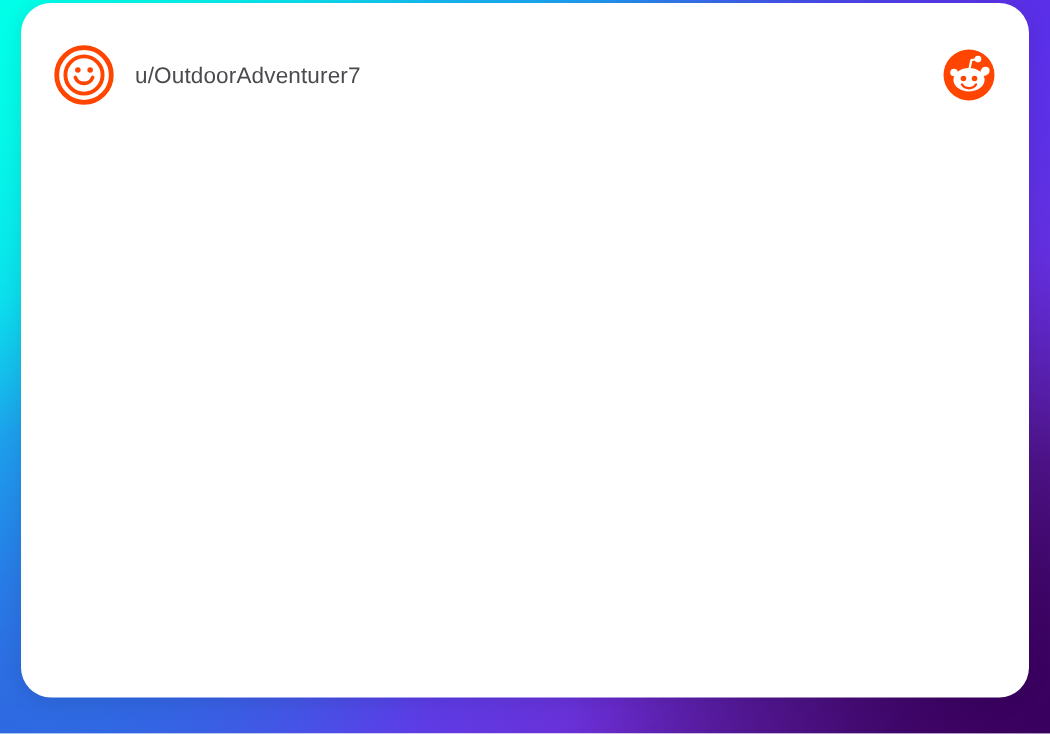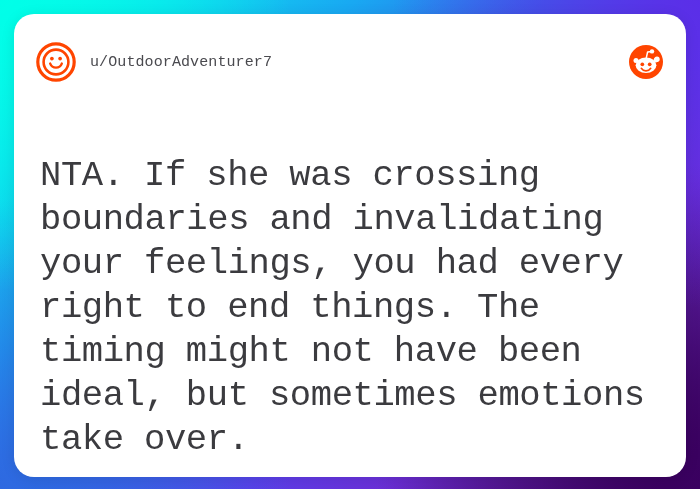--- a/index.html
+++ b/index.html
@@ -41,29 +41,28 @@
       radial-gradient(circle at 100% 0%, rgba(91,45,232,0.95) 0%, rgba(91,45,232,0) 36%),
       radial-gradient(circle at 0% 100%, rgba(46,104,224,0.95) 0%, rgba(46,104,224,0) 34%),
       radial-gradient(circle at 100% 100%, rgba(58,0,96,1) 0%, rgba(58,0,96,0) 38%);
     pointer-events: none;
   }
 
   
   #card {
     position: absolute;
     left: 14px;
-    top: 14px;
+    top: 2px;
     width: 672px;
     height: 463px;
     box-sizing: border-box;
     background: #ffffff;
     border-radius: 20px;
     box-shadow: 0 2px 14px rgba(0,0,0,0.10);
     overflow: hidden;
-    font-family: Liberation Mono, monospace;
   }
 
   
   #header {
     position: absolute;
     left: 0;
     top: 0;
     right: 0;
     height: 96px;
     display: flex;
@@ -135,16 +134,15 @@
         <circle cx="28.0" cy="16.1" r="2.4" fill="#FFFFFF"></circle>
         <circle cx="24.0" cy="7.4" r="2.2" fill="#FFFFFF"></circle>
         <path d="M18.2 14.4 L19.6 8.0 L24.0 7.4" fill="none" stroke="#FFFFFF" stroke-width="1.5" stroke-linecap="round" stroke-linejoin="round"></path>
         <circle cx="14.3" cy="20.3" r="1.85" fill="#FF4500"></circle>
         <circle cx="21.7" cy="20.3" r="1.85" fill="#FF4500"></circle>
         <path d="M13.3 24.3 a5.6 5.6 0 0 0 9.4 0" fill="none" stroke="#FF4500" stroke-width="1.6" stroke-linecap="round"></path>
       </svg>
 
     </div>
 
-    <div id="body-text">NTA. If she was crossing boundaries and invalidating your feelings, you had every right to end things. The timing might not have been ideal, but sometimes emotions take over.</div>
 
   </div>
 </div>
 
 </body></html>

